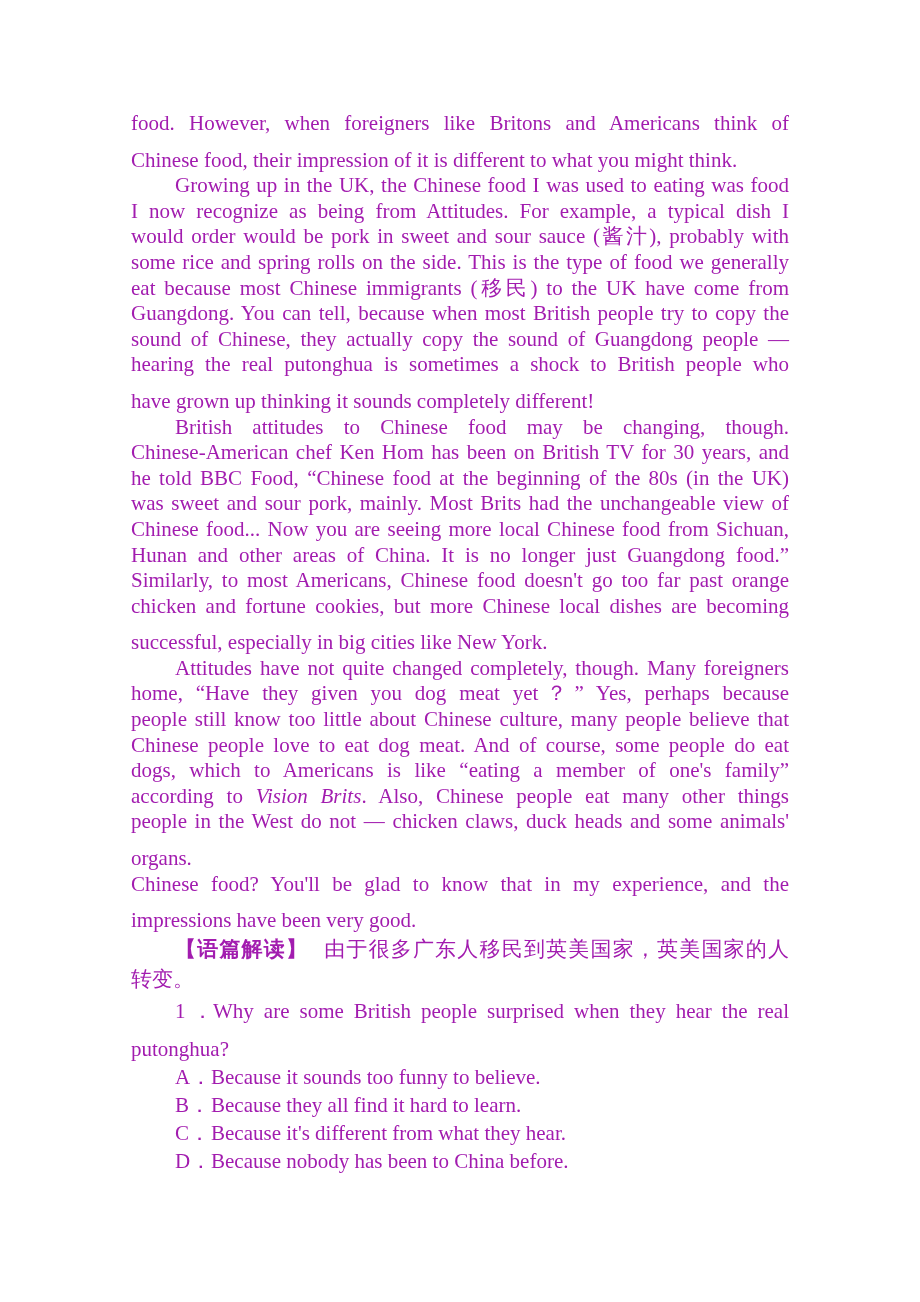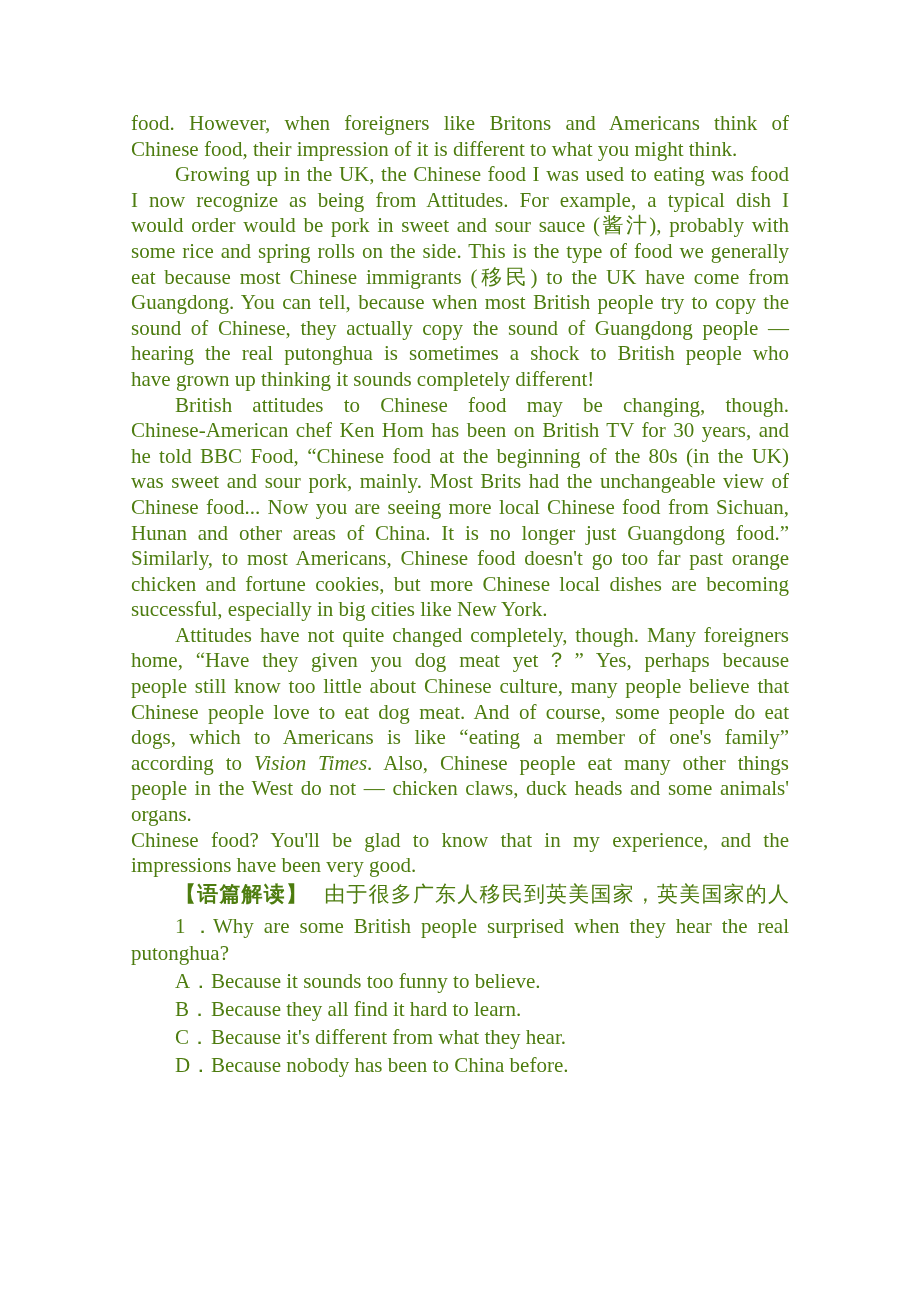--- a/index.html
+++ b/index.html
@@ -4,31 +4,31 @@
 <style>
   html, body { margin: 0; padding: 0; background: #ffffff; }
   body { width: 920px; height: 1302px; position: relative; overflow: hidden; }
   .page {
     position: absolute;
     left: 131px;
     top: 111px;
     width: 658px;
     font-family: "Liberation Serif", "DejaVu Serif", serif;
     font-size: 21px;
-    color: #4d7c0f;
+    color: #a21caf;
   }
   .line {
     height: 25.6px;
     line-height: 25.6px;
     white-space: nowrap;
     text-align: justify;
     text-align-last: justify;
     overflow: visible;
   }
-  .line.last { text-align-last: left; }
+  .line.last { text-align-last: left; margin-top: 11px; }
   .indent { padding-left: 44px; }
   .cn-line {
     height: 30px;
     line-height: 30px;
     font-family: "DejaVu Sans", sans-serif;
     font-size: 21px;
     white-space: nowrap;
     text-align: justify;
     text-align-last: justify;
   }
@@ -76,34 +76,35 @@
         <div class="line">Similarly, to most Americans, Chinese food doesn't go too far past orange</div>
         <div class="line">chicken and fortune cookies, but more Chinese local dishes are becoming</div>
         <div class="line last">successful, especially in big cities like New York.</div>
       </div>
       <div>
         <div class="line indent">Attitudes have not quite changed completely, though. Many foreigners</div>
         <div class="line">home, “Have they given you dog meat yet？” Yes, perhaps because</div>
         <div class="line">people still know too little about Chinese culture, many people believe that</div>
         <div class="line">Chinese people love to eat dog meat. And of course, some people do eat</div>
         <div class="line">dogs, which to Americans is like “eating a member of one's family”</div>
-        <div class="line">according to <i>Vision Times</i>. Also, Chinese people eat many other things</div>
+        <div class="line">according to <i>Vision Brits</i>. Also, Chinese people eat many other things</div>
         <div class="line">people in the West do not — chicken claws, duck heads and some animals'</div>
         <div class="line last">organs.</div>
       </div>
       <div>
         <div class="line">Chinese food? You'll be glad to know that in my experience, and the</div>
         <div class="line last">impressions have been very good.</div>
       </div>
     </div>
 
   <div id="analysis">
     <div class="cn-line indent">
       <span class="label">【语篇解读】</span><span>由于很多广东人移民到英美国家，英美国家的人</span>
     </div>
+    <div class="cn-line last">转变。</div>
   </div>
 
   <div class="q-gap"></div>
 
   <div id="question">
     <div class="line question indent">
       <span class="qnum">1．</span><span>Why are some British people surprised when they hear the real</span>
     </div>
     <div class="line question last">putonghua?</div>
 

